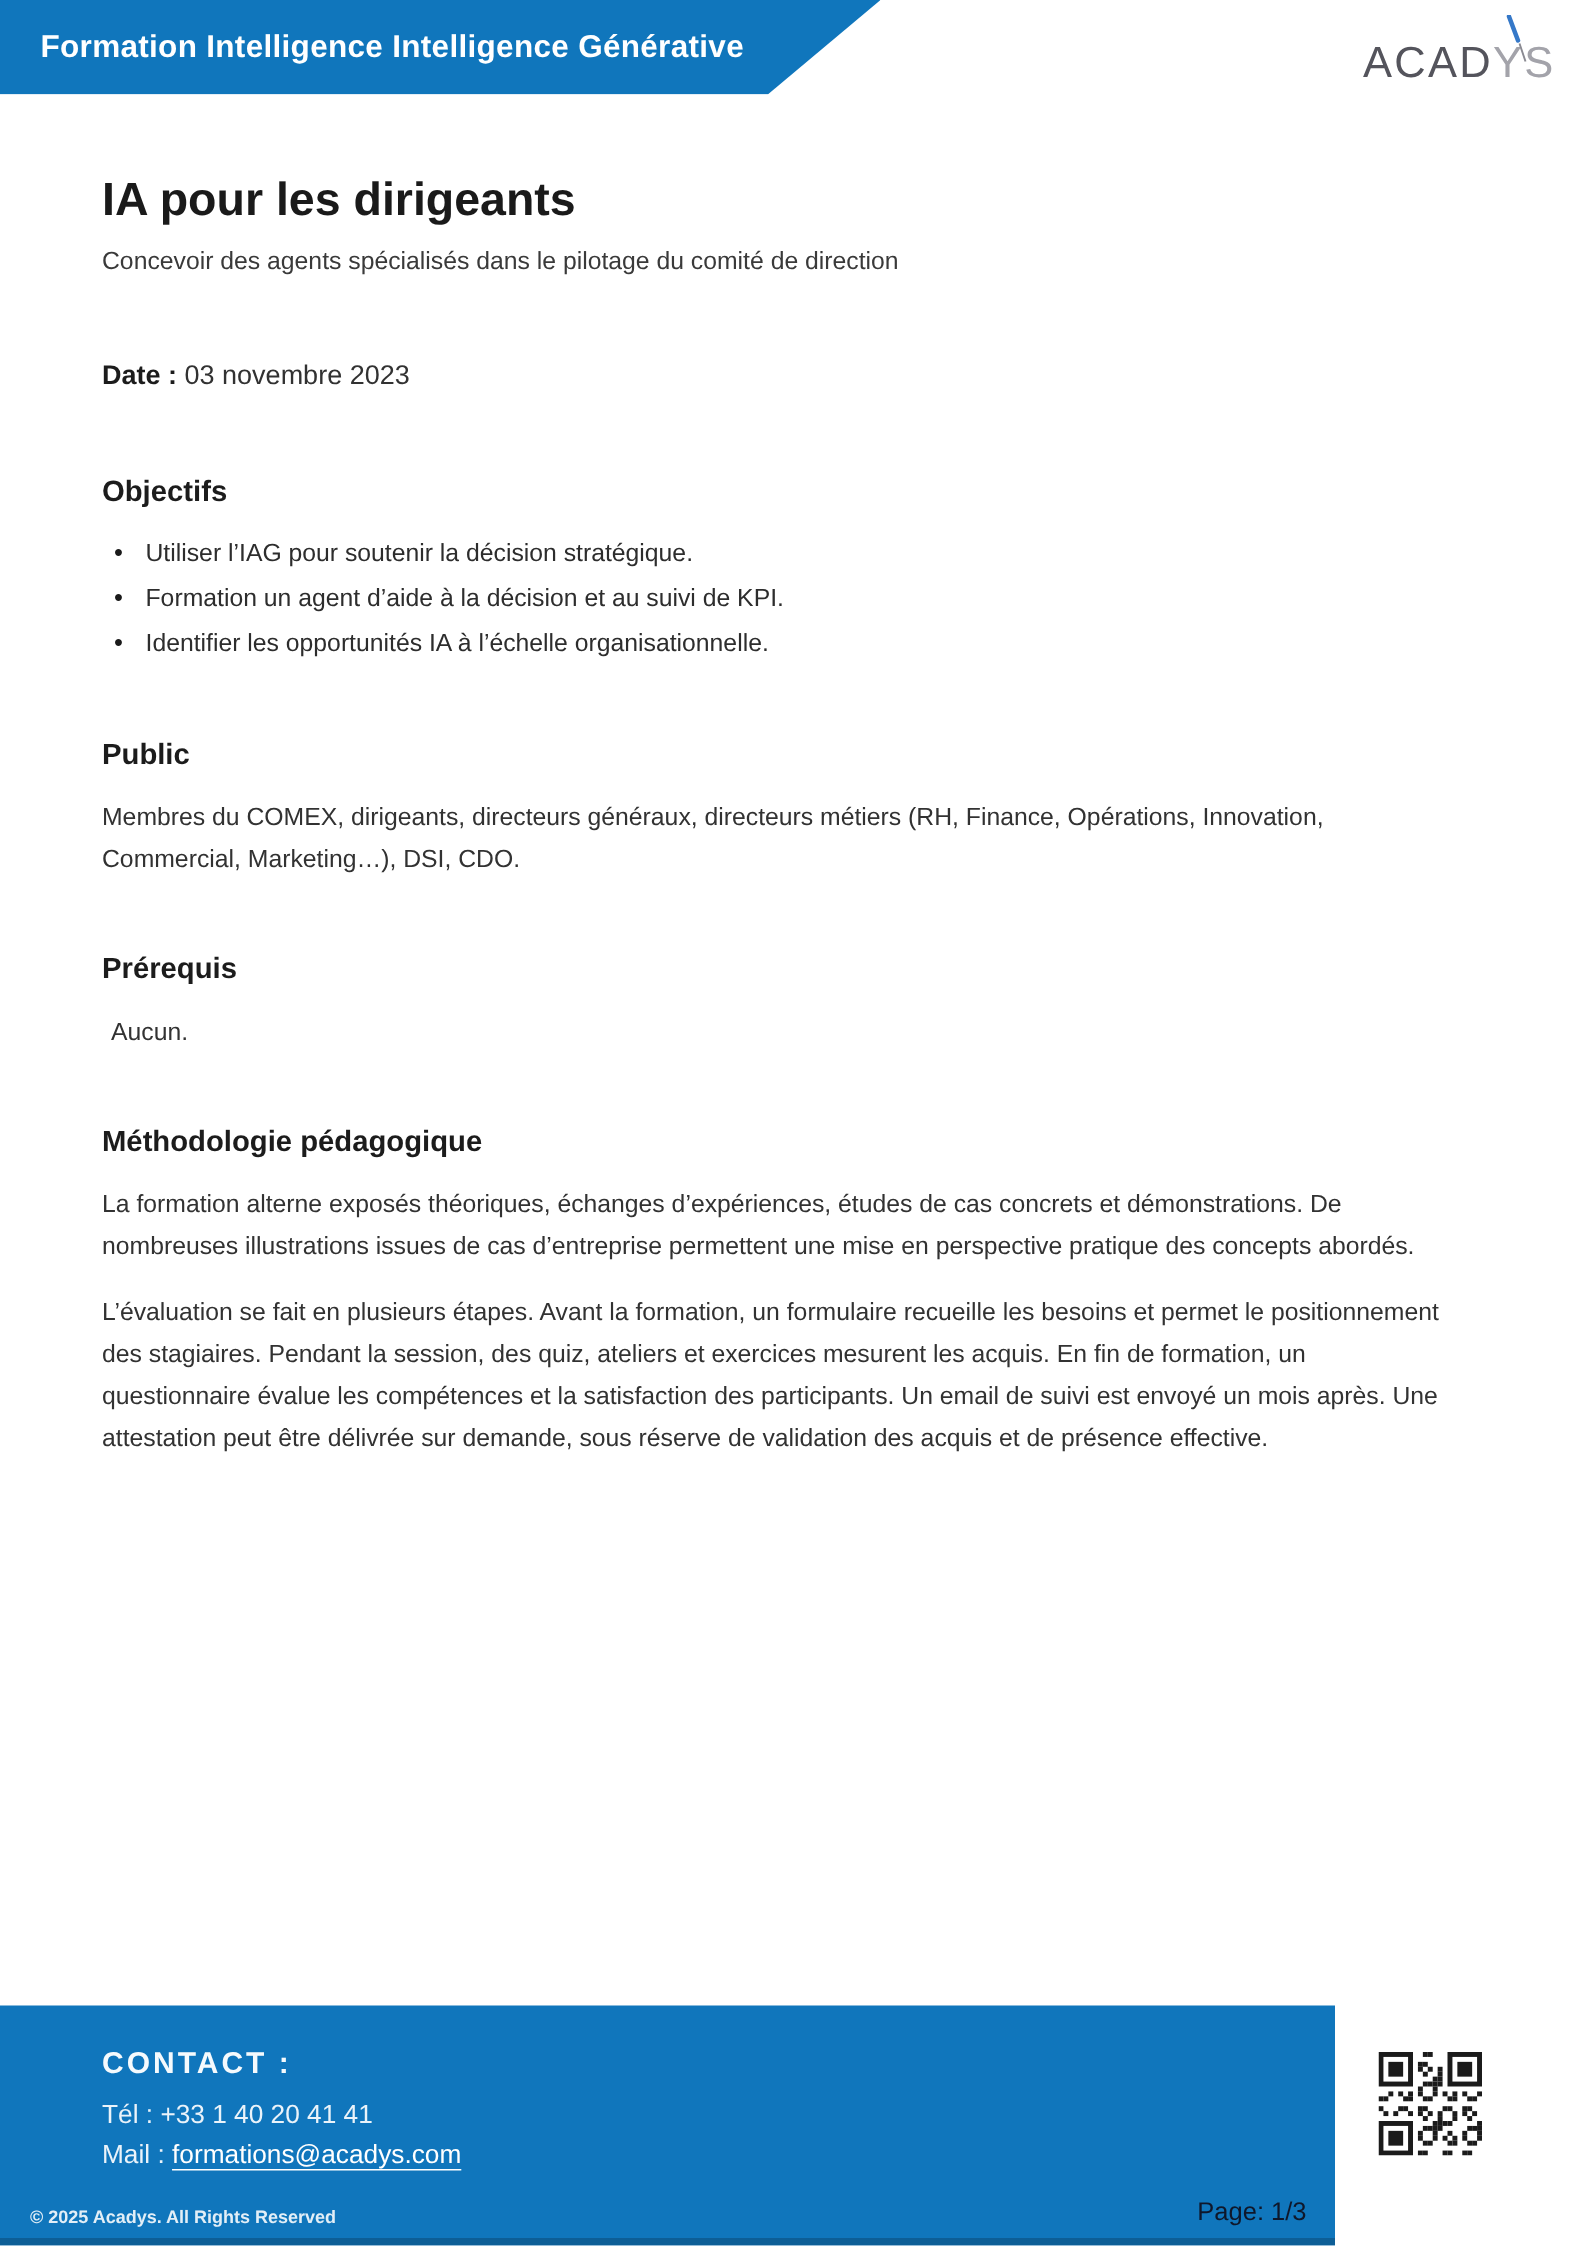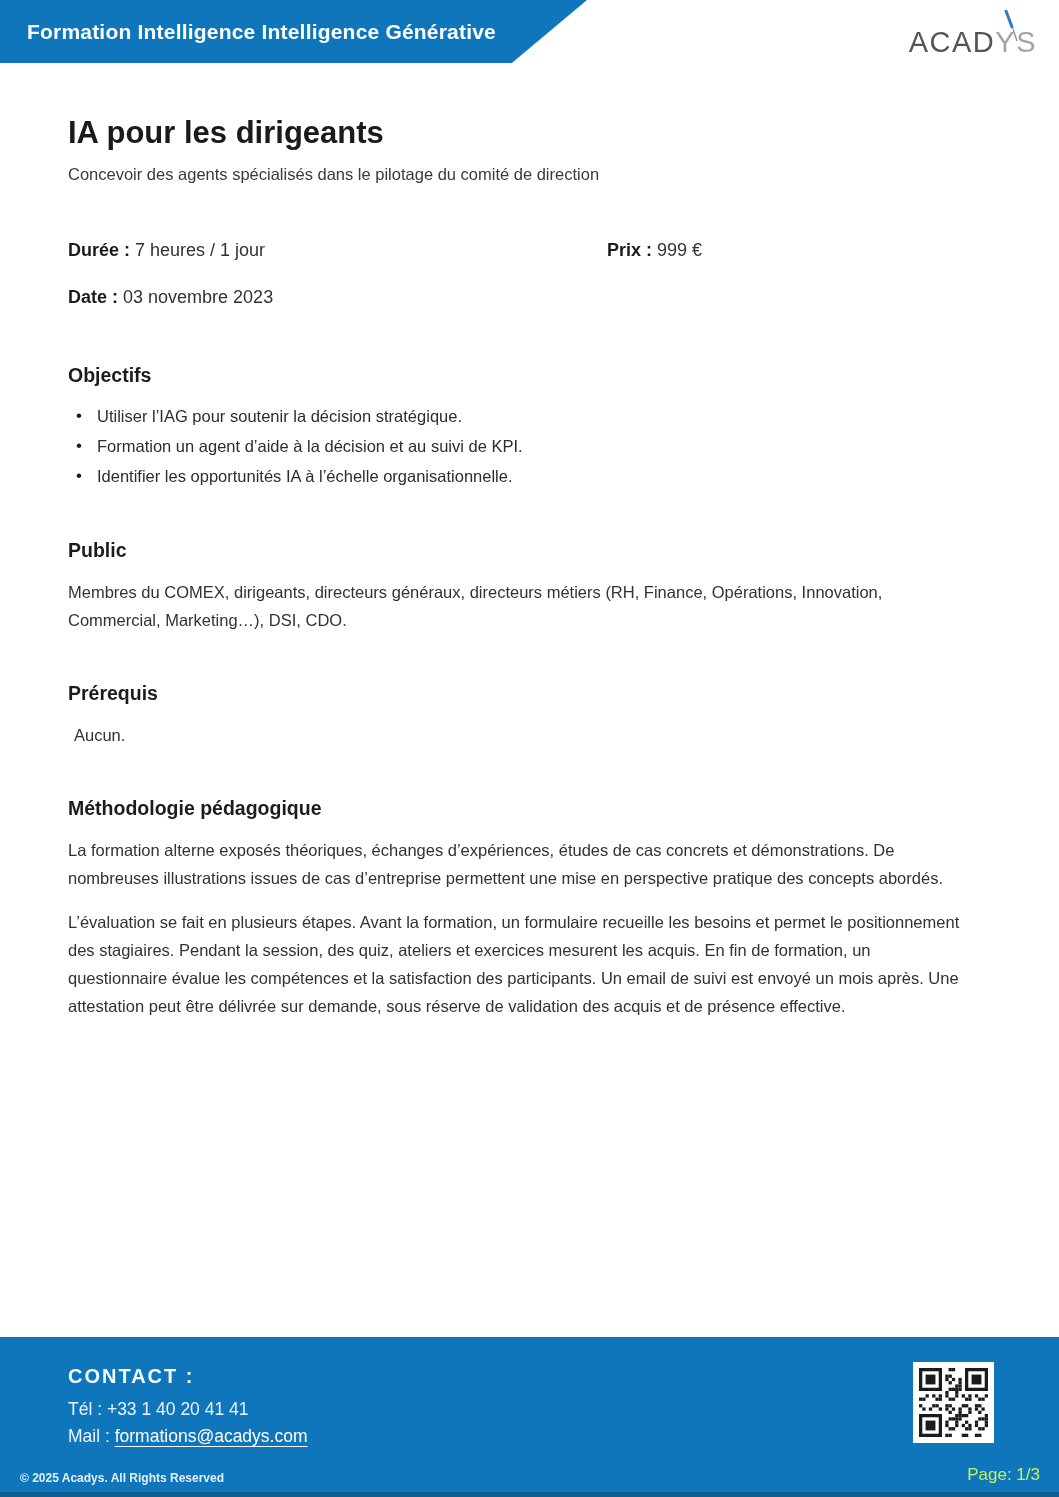--- a/index.html
+++ b/index.html
@@ -53,38 +53,38 @@
   ul.bullets { margin-top:14px; list-style:none; }
   ul.bullets li {
     position:relative; padding-left:29px; font-size:16.5px; line-height:30px; color:#2d2d2d;
   }
   ul.bullets li::before {
     content:"•"; position:absolute; left:8px; top:0; color:#1a1a1a; font-size:17px;
   }
 
   
   .footer {
-    position:absolute; left:0; bottom:0; width:1059px; height:160px;
+    position:absolute; left:0; bottom:0; width:890px; height:160px;
     background:#1076bc; color:#ffffff;
   }
   .footer-strip {
     position:absolute; left:0; bottom:0; width:100%; height:5px; background:#0d5e96;
   }
   .contact-heading {
     position:absolute; left:68px; top:28px;
     font-size:20px; font-weight:bold; letter-spacing:2px; color:#f5fafd;
   }
   .contact-tel  { position:absolute; left:68px; top:62px; font-size:17.5px; color:#eaf3fa; }
   .contact-mail { position:absolute; left:68px; top:89px; font-size:17.5px; color:#eaf3fa; }
   .mail-link { color:#ffffff; text-decoration:underline; text-underline-offset:4px; }
   .copyright {
     position:absolute; left:20px; top:134px; font-size:12px; color:rgba(255,255,255,0.88);font-weight:bold;
   }
   .page-indicator {
-    position:absolute; right:19px; top:128px; font-size:17px; color:#bef264;
+    position:absolute; right:19px; top:128px; font-size:17px; color:#0f172a;
   }
   .qr-box {
     position:absolute; left:913px; top:25px; width:81px; height:81px;
     background:#ffffff; display:flex; align-items:center; justify-content:center;
   }
 </style>
 </head>
 <body>
 
 <div class="banner">
@@ -99,28 +99,20 @@
         </svg></span></span>
     <span class="l-light">S</span>
 </div>
 
 <div class="content">
 
   <h1 class="doc-title">IA pour les dirigeants</h1>
   <div class="doc-subtitle">Concevoir des agents spécialisés dans le pilotage du comité de direction</div>
 
   <div class="meta">
-    <div class="meta-row">
-      <span class="meta-label">Durée :</span>
-      <span>7 heures / 1 jour</span>
-      <span class="meta-price">
-        <span class="meta-label">Prix :</span>
-        <span>999 €</span>
-      </span>
-    </div>
     <div class="meta-row">
       <span class="meta-label">Date :</span>
       <span>03 novembre 2023</span>
     </div>
   </div>
 
   <h2 class="section-heading">Objectifs</h2>
   <ul class="bullets">
     <li>Utiliser l’IAG pour soutenir la décision stratégique.</li>
     <li>Formation un agent d’aide à la décision et au suivi de KPI.</li>

